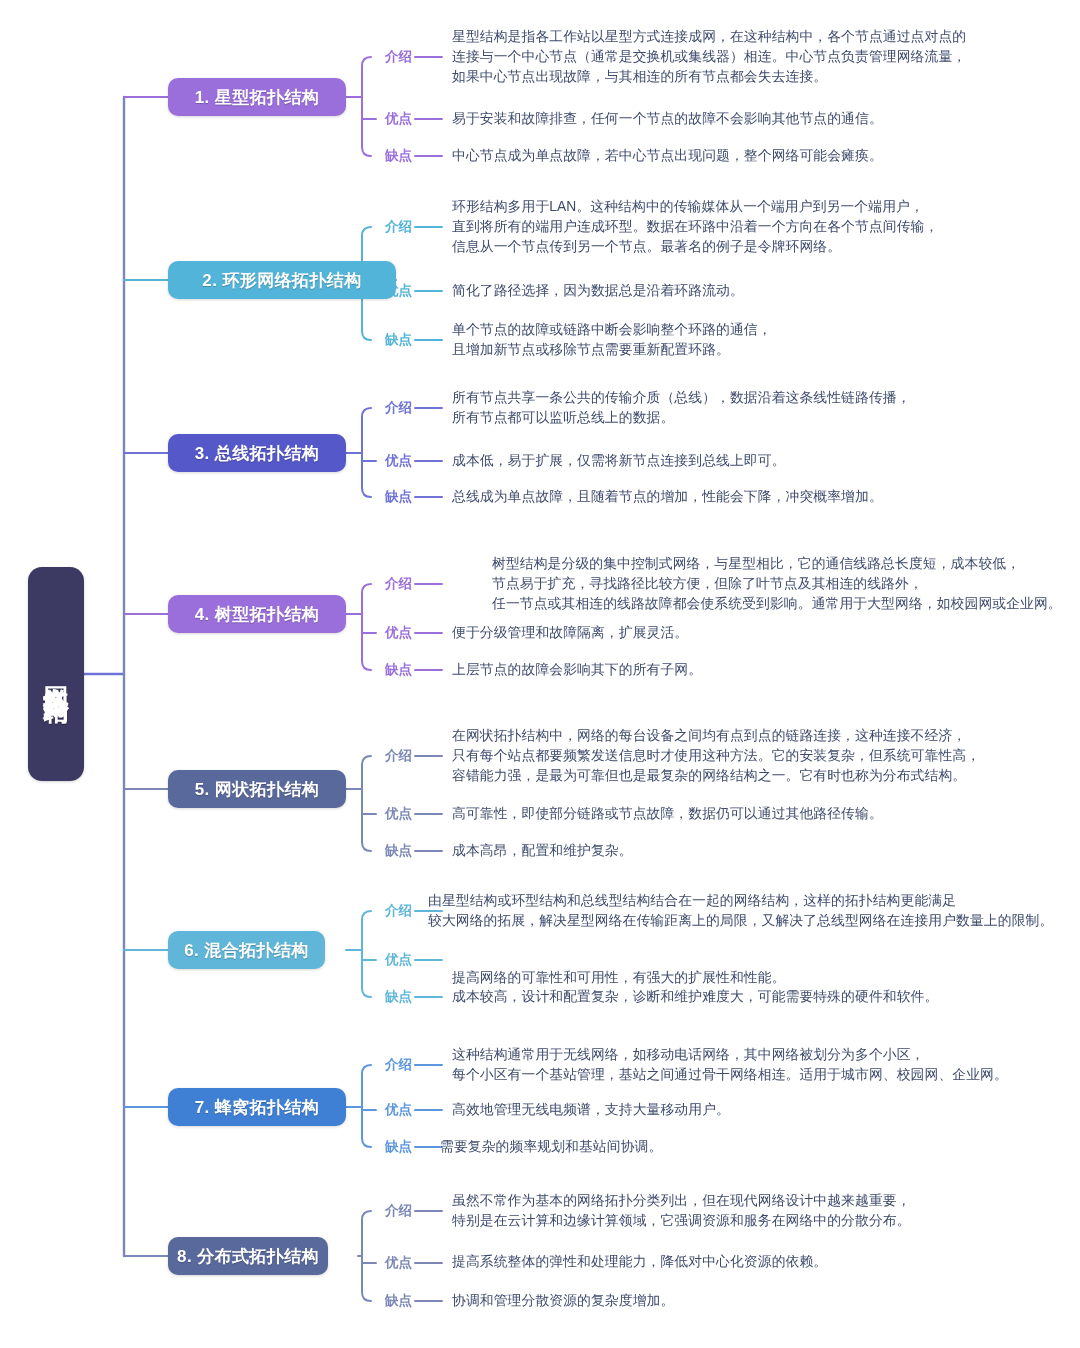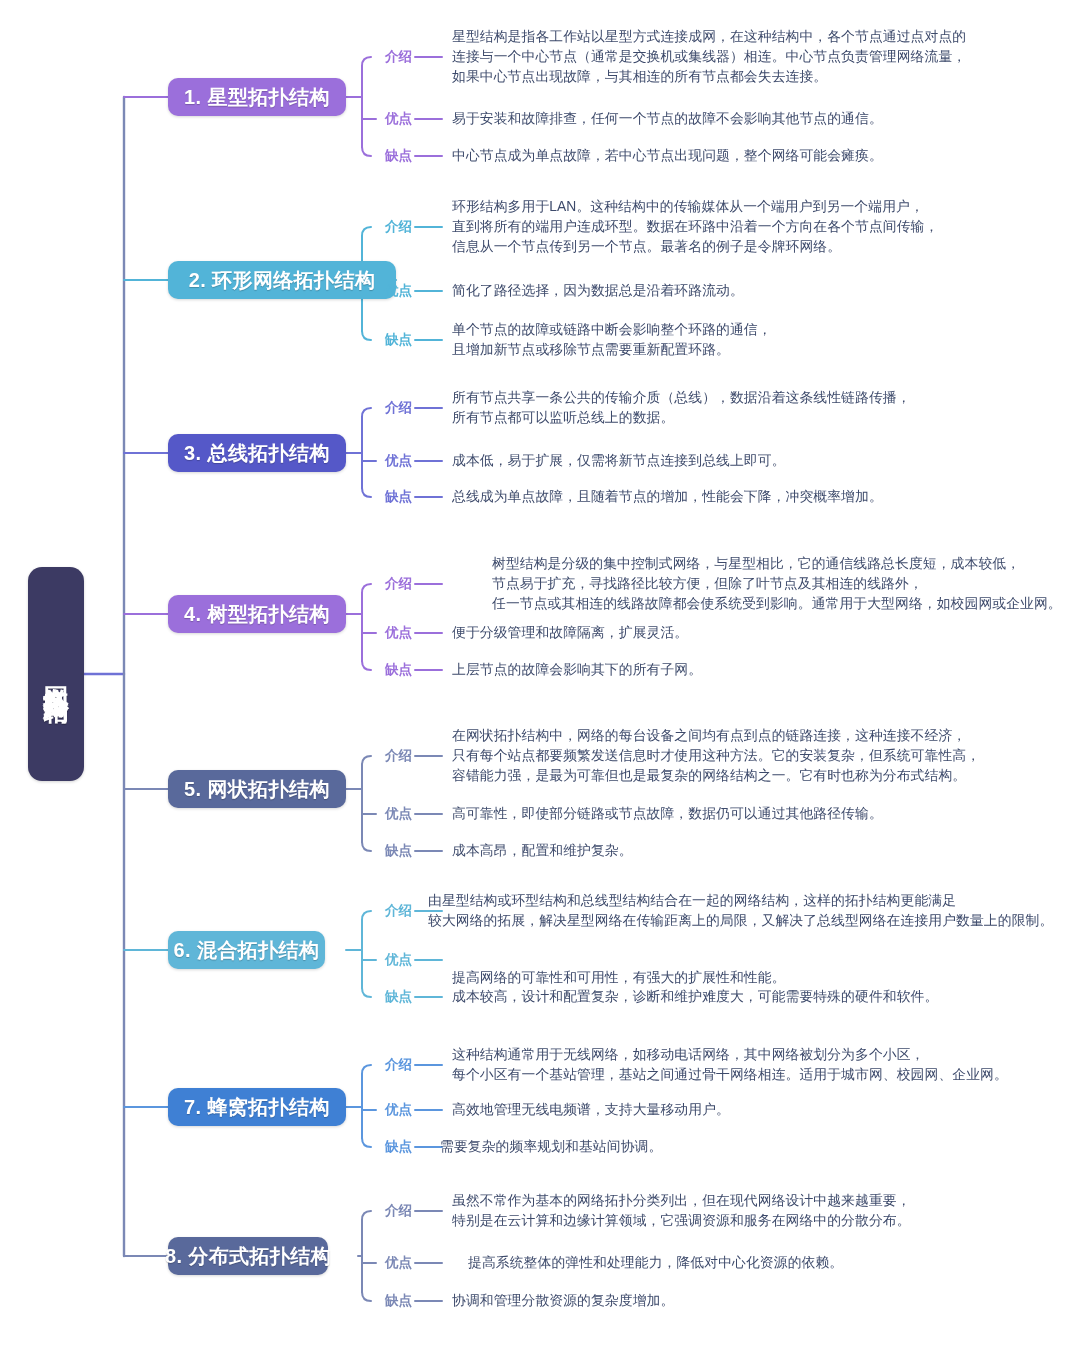--- a/index.html
+++ b/index.html
@@ -23,21 +23,21 @@
     color:#ffffff;font-size:25px;font-weight:700;letter-spacing:2px;
     line-height:1.08;text-align:center;
     text-shadow:0 1px 1px rgba(0,0,0,.30);
   }
 
   
   .branch-node{
     position:absolute;height:38px;border-radius:10px;
     display:flex;align-items:center;justify-content:center;
     padding:0 18px;box-sizing:border-box;
-    color:#ffffff;font-size:20px;font-weight:600;letter-spacing:.4px;
+    color:#ffffff;font-size:17px;font-weight:600;letter-spacing:.4px;
     white-space:nowrap;
     box-shadow:0 1px 3px rgba(0,0,0,.16);
     text-shadow:0 1px 1px rgba(0,0,0,.22);
   }
 
   
   .sub-label{
     position:absolute;font-size:13.5px;font-weight:600;white-space:nowrap;
     transform:translateY(-50%);
   }
@@ -211,17 +211,17 @@
       <div class="desc" style="left: 452px; top: 1110px;">高效地管理无线电频谱，支持大量移动用户。</div>
       <div class="sub-label" style="left: 385px; top: 1147px; color: rgb(91, 150, 222);">缺点</div>
       <div class="desc" style="left: 440px; top: 1147px;">需要复杂的频率规划和基站间协调。</div>
       <div class="branch-node" style="left: 168px; top: 1237px; width: 160px; background: rgb(89, 105, 155);">
         <span>8. 分布式拓扑结构</span>
       </div>
       <div class="sub-label" style="left: 385px; top: 1211px; color: rgb(123, 136, 181);">介绍</div>
       <div class="desc" style="left: 452px; top: 1211px;">虽然不常作为基本的网络拓扑分类列出，但在现代网络设计中越来越重要，
 特别是在云计算和边缘计算领域，它强调资源和服务在网络中的分散分布。</div>
       <div class="sub-label" style="left: 385px; top: 1263px; color: rgb(123, 136, 181);">优点</div>
-      <div class="desc" style="left: 468px; top: 1263px;">提高系统整体的弹性和处理能力，降低对中心化资源的依赖。</div>
+      <div class="desc" style="left: 452px; top: 1263px; font-family: Liberation Mono, monospace;">提高系统整体的弹性和处理能力，降低对中心化资源的依赖。</div>
       <div class="sub-label" style="left: 385px; top: 1301px; color: rgb(123, 136, 181);">缺点</div>
       <div class="desc" style="left: 452px; top: 1301px;">协调和管理分散资源的复杂度增加。</div>
     </div>
 </div>
 
 </body></html>

